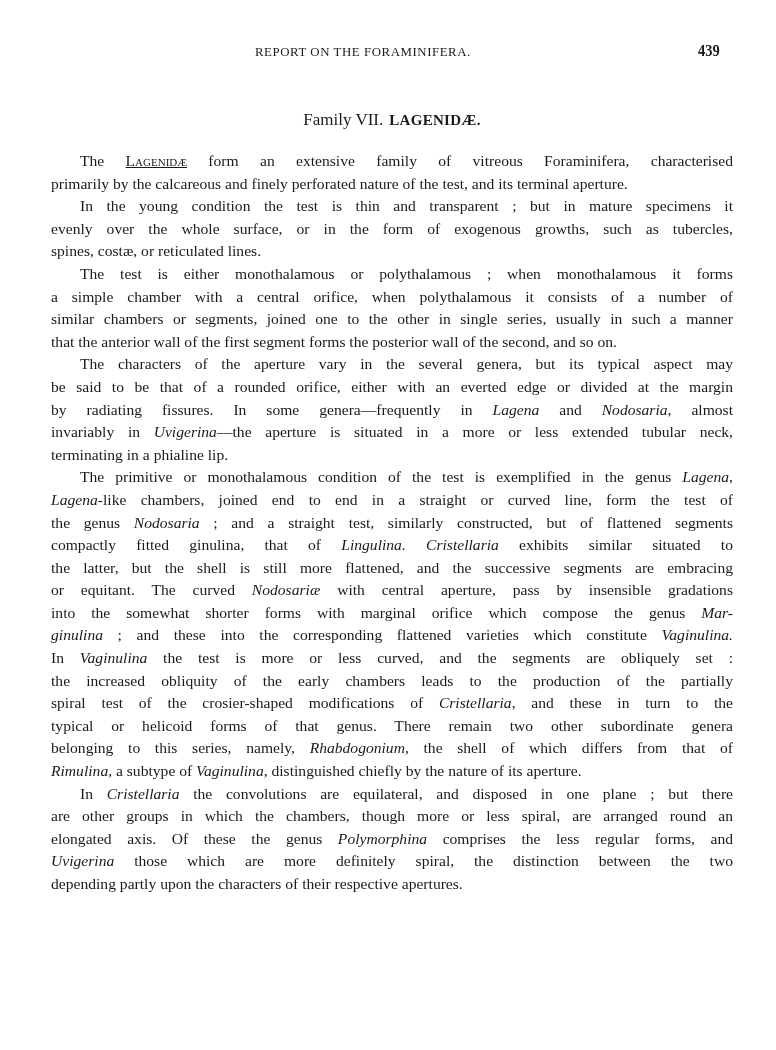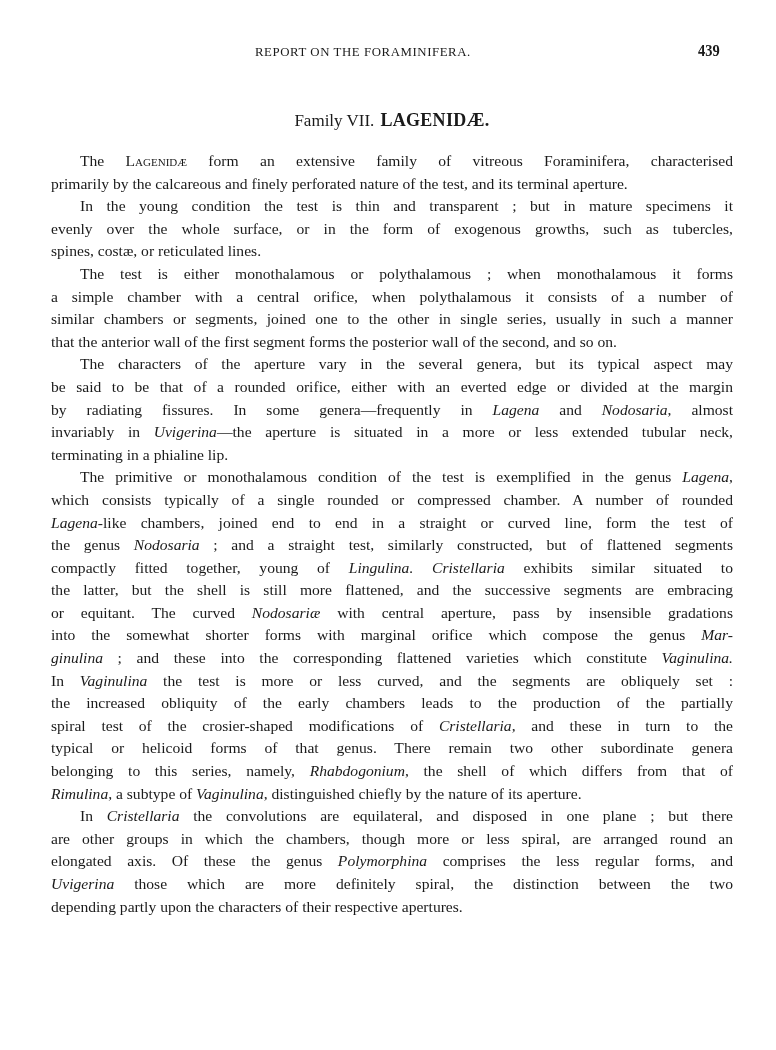--- a/index.html
+++ b/index.html
@@ -17,33 +17,33 @@
       transform: scaleX(0.95); transform-origin: left top;
     }
     .page-number {
       position: absolute; left: 698px; top: 1px; font-size: 17px; font-weight: bold;
       transform: scaleX(0.85); transform-origin: left top;
     }
     .family-heading {
       position: absolute; top: 110px; left: 0; width: 776px; text-align: center;
       font-size: 17px; padding-left: 8px; box-sizing: border-box;
     }
-    .family-heading .family-name { font-weight: bold; font-size: 18px; letter-spacing: 0.3px; margin-left: 6px; }
+    .family-heading .family-name { font-weight: bold; font-size: 15px; letter-spacing: 0.3px; margin-left: 6px; }
     .body-text {
       position: absolute; top: 150px; left: 51px; width: 682px;
       font-size: 15.6px;
     }
     .line {
       display: block; height: 22.6px; line-height: 22.6px;
       white-space: nowrap; text-align: justify; text-align-last: justify;
       overflow: visible;
     }
     .line.last { text-align-last: left; }
     .line.indent { padding-left: 29px; }
-    .sc { font-variant: small-caps; }
+    .sc { font-variant: small-caps; text-decoration: underline; }
     i { font-style: italic; }
   </style>
 </head>
 <body>
 
 <div class="running-head">
   <span class="running-title">REPORT ON THE FORAMINIFERA.</span>
   <span class="page-number">439</span>
 </div>
 
@@ -69,24 +69,23 @@
     </div>
     <div>
       <span class="line indent"><span>The characters of the aperture vary in the several genera, but its typical aspect may</span></span>
       <span class="line"><span>be said to be that of a rounded orifice, either with an everted edge or divided at the margin</span></span>
       <span class="line"><span>by radiating fissures.  In some genera—frequently in </span><i>Lagena</i><span> and </span><i>Nodosaria</i><span>, almost</span></span>
       <span class="line"><span>invariably in </span><i>Uvigerina</i><span>—the aperture is situated in a more or less extended tubular neck,</span></span>
       <span class="line last"><span>terminating in a phialine lip.</span></span>
     </div>
     <div>
       <span class="line indent"><span>The primitive or monothalamous condition of the test is exemplified in the genus </span><i>Lagena</i><span>,</span></span>
-      <span class="line"><span>which consists typically of a single rounded or compressed chamber.  A number of rounded</span></span>
       <span class="line"><i>Lagena</i><span>-like chambers, joined end to end in a straight or curved line, form the test of</span></span>
       <span class="line"><span>the genus </span><i>Nodosaria</i><span> ; and a straight test, similarly constructed, but of flattened segments</span></span>
-      <span class="line"><span>compactly fitted together, young of </span><i>Lingulina.</i><span>  </span><i>Cristellaria</i><span> exhibits similar situated to</span></span>
+      <span class="line"><span>compactly fitted ginulina, that of </span><i>Lingulina.</i><span>  </span><i>Cristellaria</i><span> exhibits similar situated to</span></span>
       <span class="line"><span>the latter, but the shell is still more flattened, and the successive segments are embracing</span></span>
       <span class="line"><span>or equitant.  The curved </span><i>Nodosariæ</i><span> with central aperture, pass by insensible gradations</span></span>
       <span class="line"><span>into the somewhat shorter forms with marginal orifice which compose the genus </span><i>Mar-</i></span>
       <span class="line"><i>ginulina</i><span> ; and these into the corresponding flattened varieties which constitute </span><i>Vaginulina.</i></span>
       <span class="line"><span>In </span><i>Vaginulina</i><span> the test is more or less curved, and the segments are obliquely set :</span></span>
       <span class="line"><span>the increased obliquity of the early chambers leads to the production of the partially</span></span>
       <span class="line"><span>spiral test of the crosier-shaped modifications of </span><i>Cristellaria</i><span>, and these in turn to the</span></span>
       <span class="line"><span>typical or helicoid forms of that genus.  There remain two other subordinate genera</span></span>
       <span class="line"><span>belonging to this series, namely, </span><i>Rhabdogonium</i><span>, the shell of which differs from that of</span></span>
       <span class="line last"><i>Rimulina</i><span>, a subtype of </span><i>Vaginulina</i><span>, distinguished chiefly by the nature of its aperture.</span></span>

